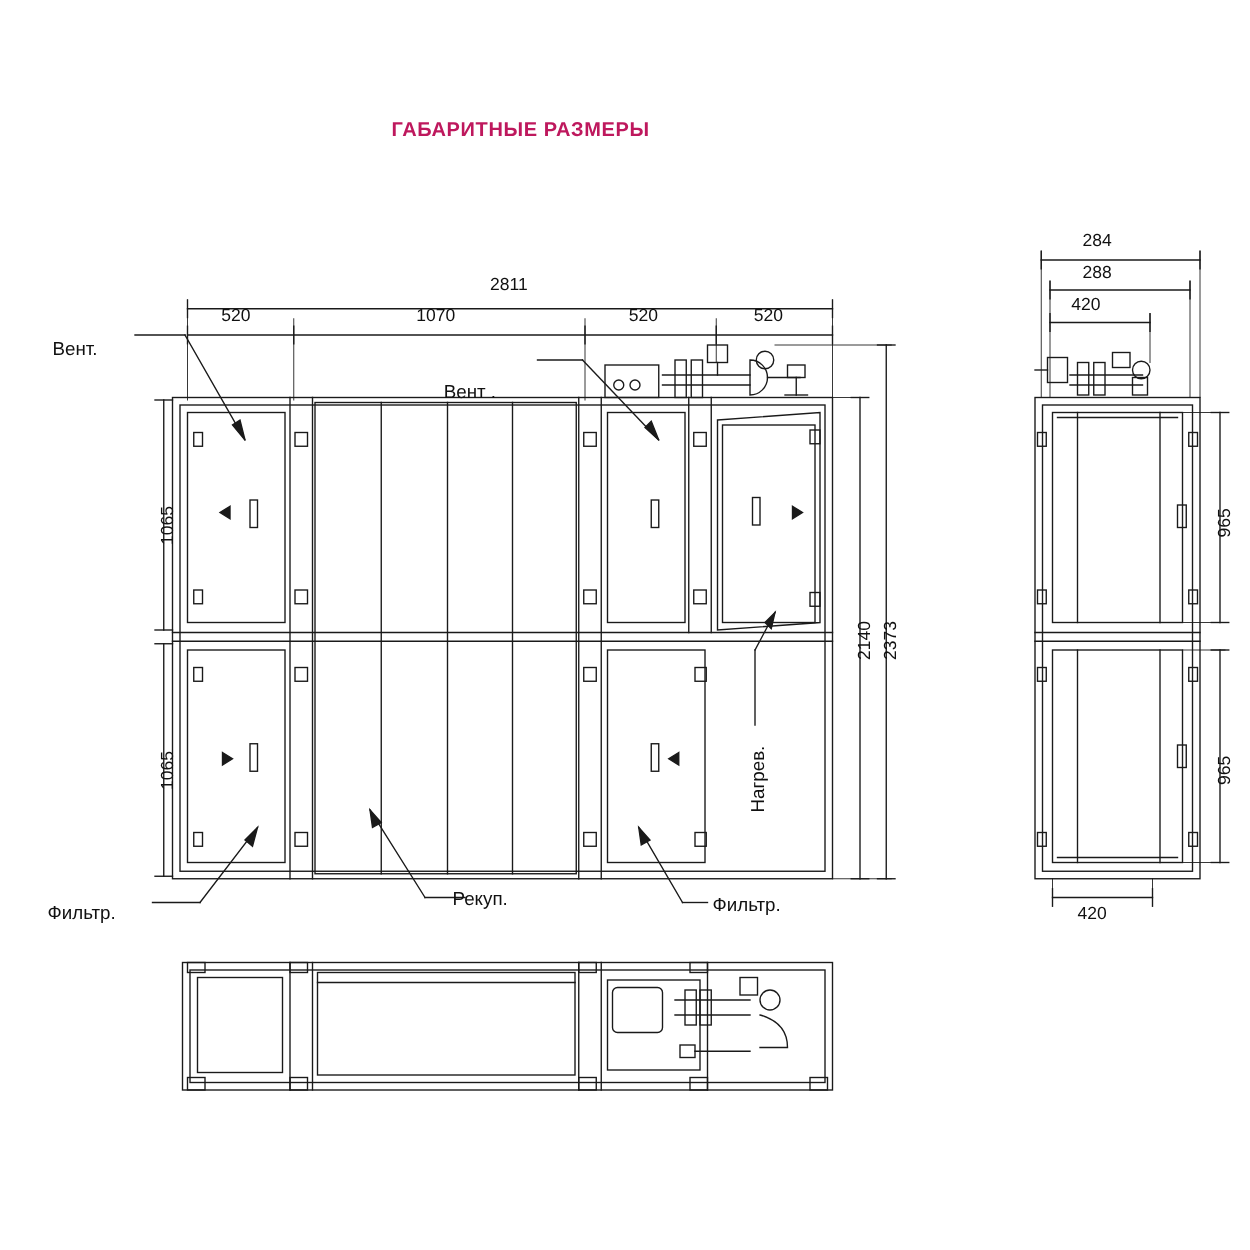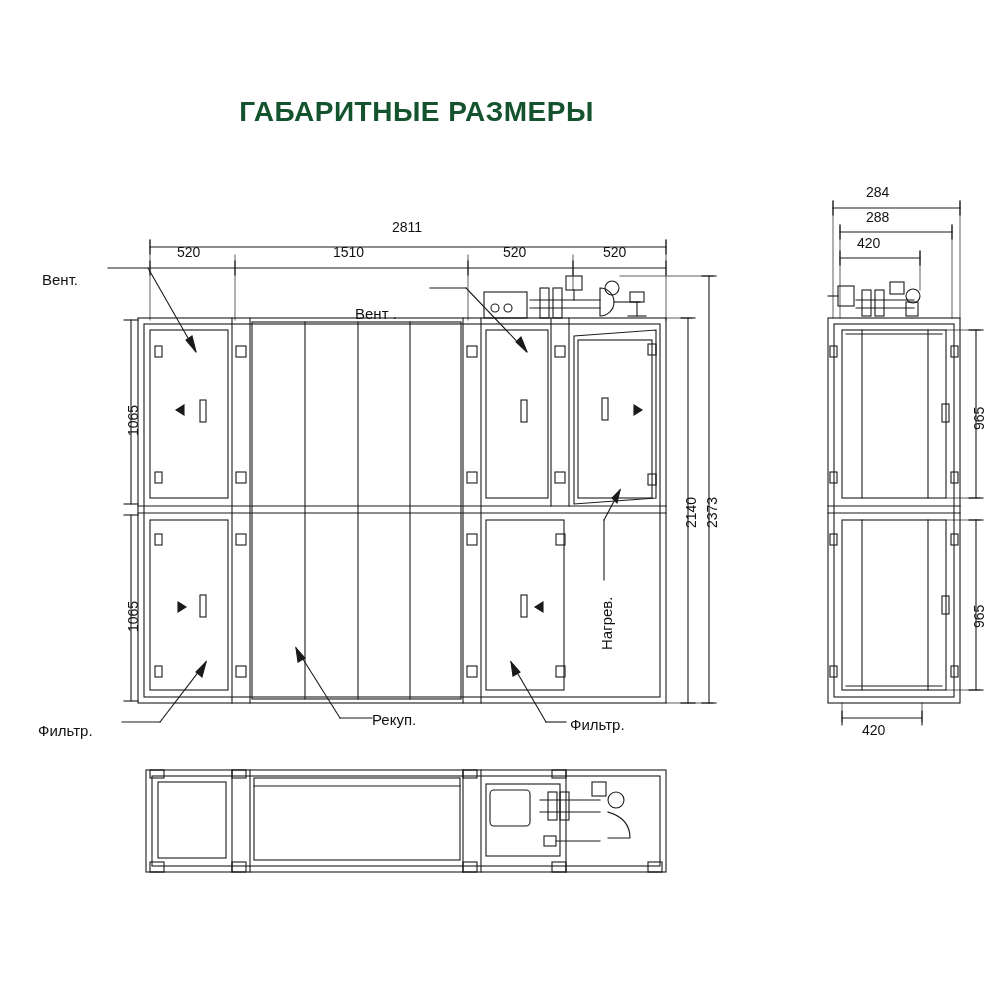--- a/index.html
+++ b/index.html
@@ -20,24 +20,24 @@
     left: 0; top: 0;
     width: 1000px;
     height: 1000px;
   }
   .title {
     position: absolute;
     left: 0;
     top: 96px;
     width: 833px;
     text-align: center;
-    font-size: 28px;
+    font-size: 16px;
     font-weight: bold;
     letter-spacing: 0.5px;
-    color: #14532d;
+    color: #be185d;
   }
   svg.draw {
     position: absolute;
     left: 0; top: 0;
     width: 1000px;
     height: 1000px;
   }
   .lbl {
     position: absolute;
     font-size: 15px;
@@ -295,35 +295,35 @@
       <rect x="648" y="862" width="14" height="10"></rect>
       <rect x="150" y="770" width="14" height="8"></rect>
       <rect x="232" y="770" width="14" height="8"></rect>
       <rect x="463" y="770" width="14" height="8"></rect>
       <rect x="552" y="770" width="14" height="8"></rect>
     </g>
   </svg>
 
   <div class="lbl dim" style="left:392px; top:219px;text-align:center;">2811</div>
   <div class="lbl dim" style="left:177px; top:244px;">520</div>
-  <div class="lbl dim" style="left:333px; top:244px;">1510</div>
+  <div class="lbl dim" style="left:333px; top:244px;">1070</div>
   <div class="lbl dim" style="left:503px; top:244px;">520</div>
   <div class="lbl dim" style="left:603px; top:244px;">520</div>
 
   <div class="lbl dim vert" style="left:125px; top:436px;">1065</div>
   <div class="lbl dim vert" style="left:125px; top:632px;">1065</div>
 
   <div class="lbl dim vert" style="left:683px; top:528px;">2140</div>
   <div class="lbl dim vert" style="left:704px; top:528px;">2373</div>
 
   <div class="lbl" style="left:42px; top:251px;margin-top:20px;">Вент.</div>
   <div class="lbl" style="left:355px; top:271px;margin-top:34px;">Вент .</div>
   <div class="lbl vert" style="left:598px; top:650px;">Нагрев.</div>
   <div class="lbl" style="left:38px; top:722px;">Фильтр.</div>
-  <div class="lbl" style="left:372px; top:711px;">Рекуп.</div>
+  <div class="lbl" style="left:362px; top:711px;">Рекуп.</div>
   <div class="lbl" style="left:570px; top:716px;">Фильтр.</div>
 
   <div class="lbl dim" style="left:866px; top:184px;">284</div>
   <div class="lbl dim" style="left:866px; top:209px;">288</div>
   <div class="lbl dim" style="left:857px; top:235px;">420</div>
 
   <div class="lbl dim vert" style="left:971px; top:430px;">965</div>
   <div class="lbl dim vert" style="left:971px; top:628px;">965</div>
 
   <div class="lbl dim" style="left:862px; top:722px;">420</div>

